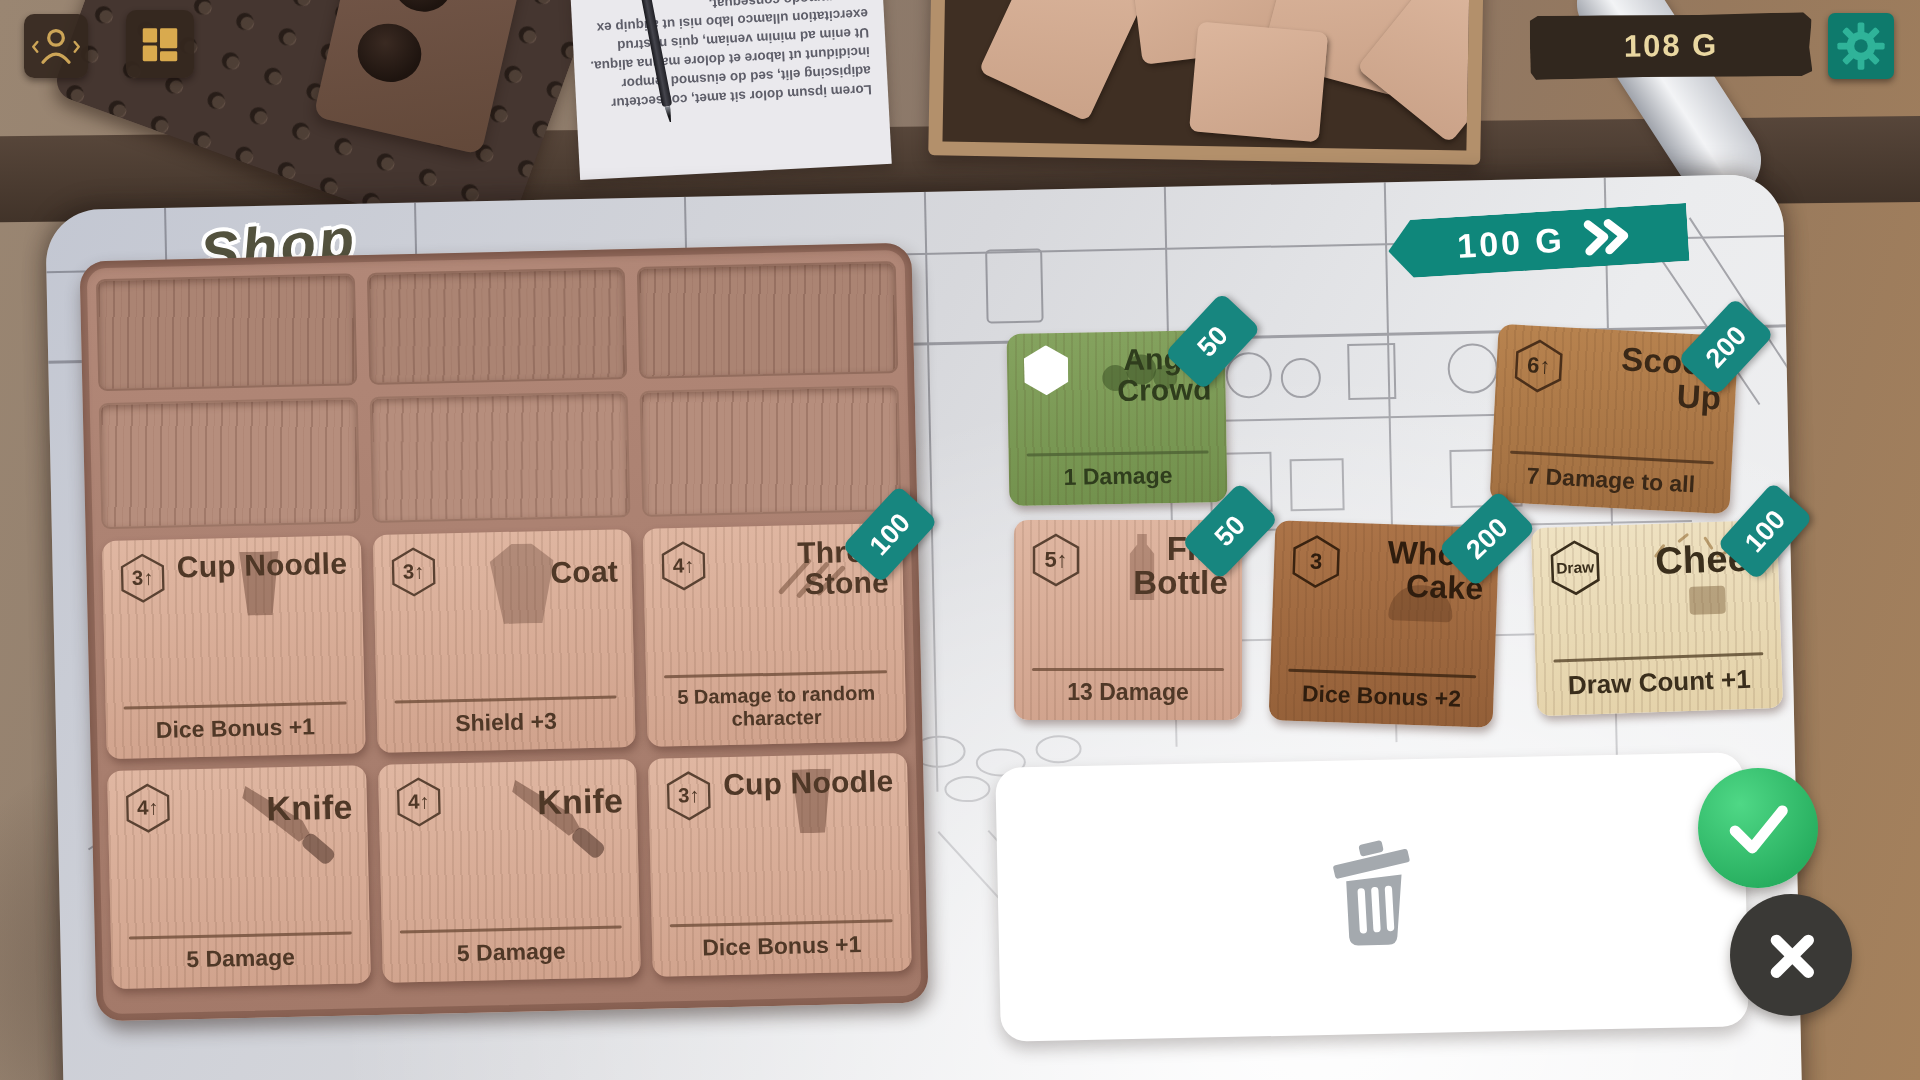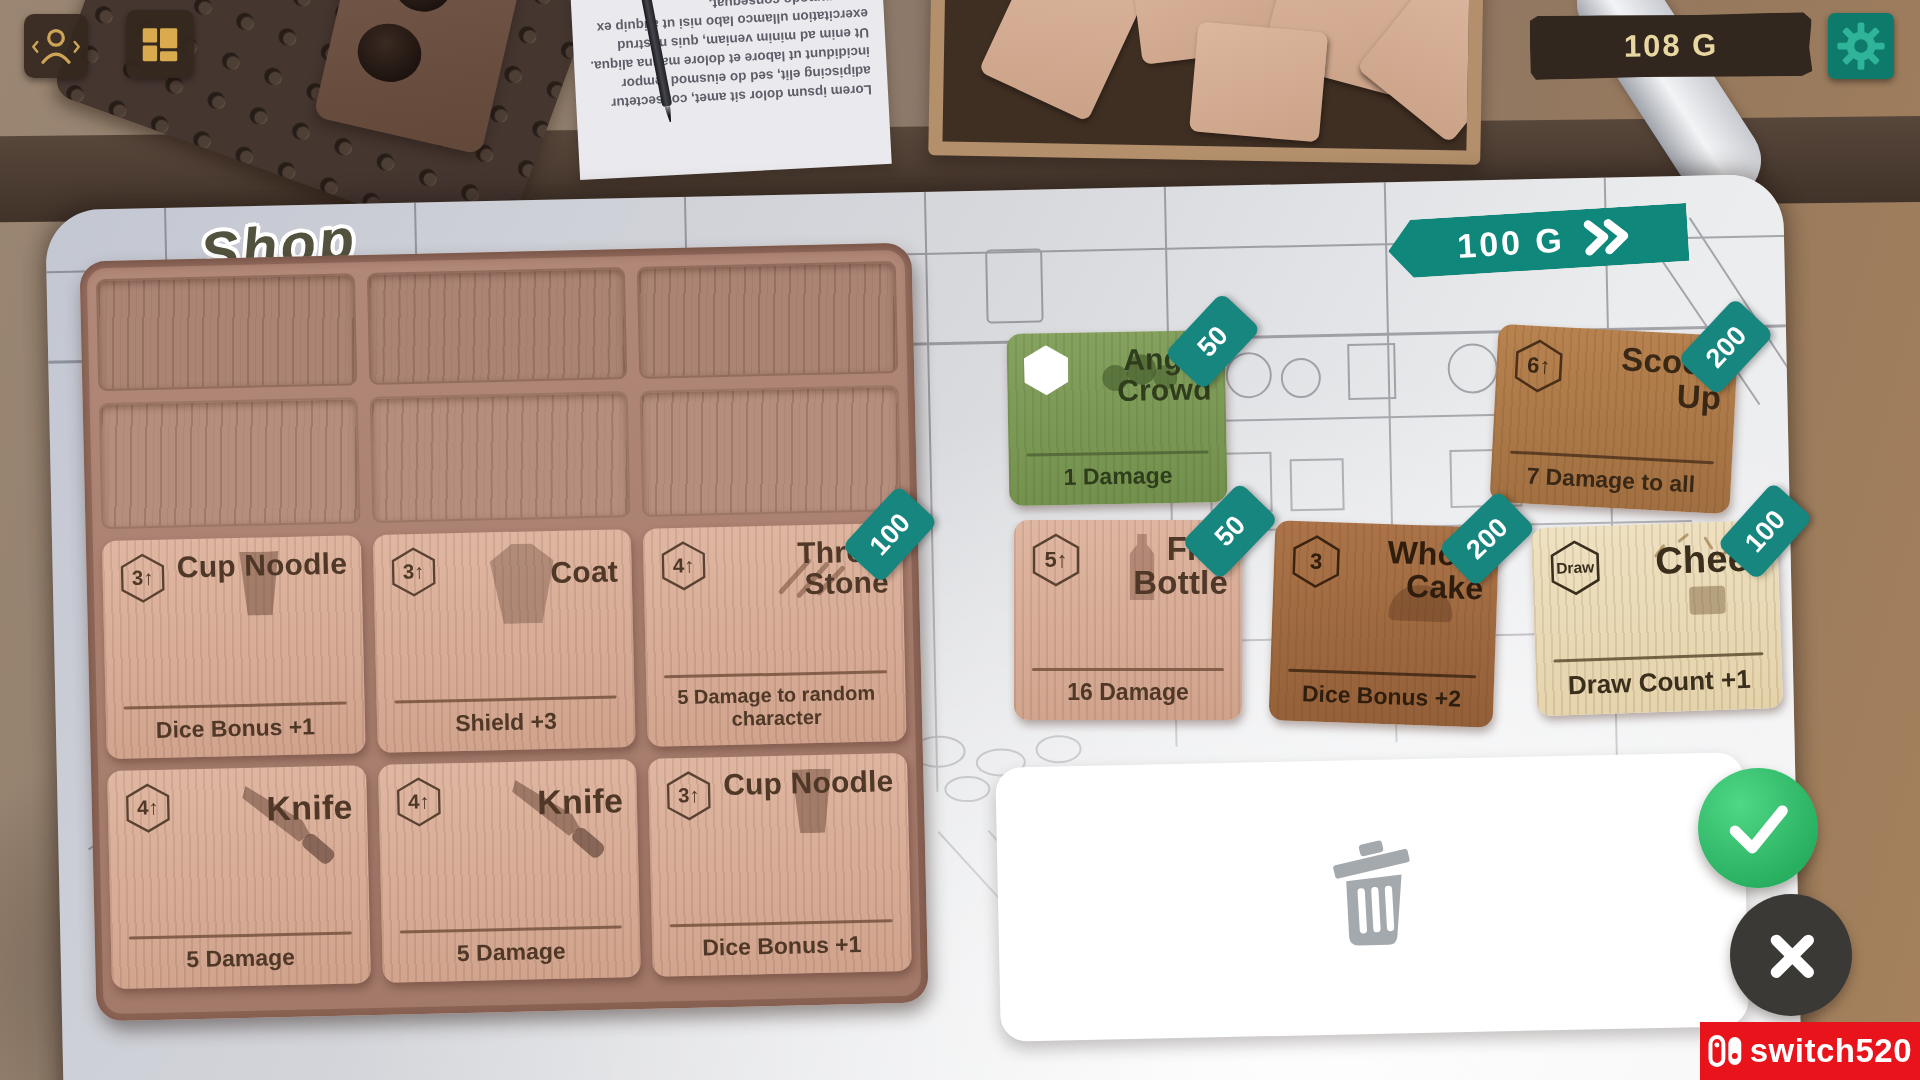--- a/index.html
+++ b/index.html
@@ -392,21 +392,21 @@
       </div>
     <div class="card-head">
       <svg class="hex-badge" width="56" height="56" viewBox="0 0 56 56">
         <polygon points="28,3 50,15.5 50,40.5 28,53 6,40.5 6,15.5" fill="none" stroke="#5a4232" stroke-width="2.5"></polygon>
         <text x="28" y="35" text-anchor="middle">5↑</text>
       </svg>
       <div class="silhouette bottle-icon" style="right:70px;top:2px;"></div>
       <div class="card-title" style="font-size:33px;">Fire Bottle</div>
     </div>
     <div class="card-divider"></div>
-    <div class="card-effect">16 Damage</div>
+    <div class="card-effect">13 Damage</div>
   </div>
 
   <div class="card wooddark shop-card" style="left:1272px;top:524px;width:224px;height:200px;transform:rotate(2deg);">
     <div class="price-tag">
         <span>200</span>
       </div>
     <div class="card-head">
       <svg class="hex-badge" width="56" height="56" viewBox="0 0 56 56">
         <polygon points="28,3 50,15.5 50,40.5 28,53 6,40.5 6,15.5" fill="none" stroke="#3a2310" stroke-width="2.5"></polygon>
         <text x="28" y="35" text-anchor="middle">3</text>
@@ -465,23 +465,14 @@
   </div>
   <div class="round-btn" id="btn-cancel">
     <svg width="80" height="80" viewBox="0 0 120 120">
       <g stroke="#fff" stroke-width="17" stroke-linecap="round">
         <line x1="38" y1="38" x2="86" y2="86"></line>
           <line x1="86" y1="38" x2="38" y2="86"></line>
       </g>
     </svg>
   </div>
 
-  <div class="watermark">
-    <svg width="36" height="42" viewBox="0 0 72 64">
-      <rect x="5" y="4" width="26" height="56" rx="13" fill="none" stroke="#fff" stroke-width="8"></rect>
-      <circle cx="18" cy="20" r="5" fill="#fff"></circle>
-      <rect x="41" y="4" width="26" height="56" rx="13" fill="#fff"></rect>
-      <circle cx="54" cy="42" r="6" fill="#e9141b"></circle>
-    </svg>
-    <span class="watermark-text">switch520</span>
-  </div>
 
 </div>
 
 </body></html>

